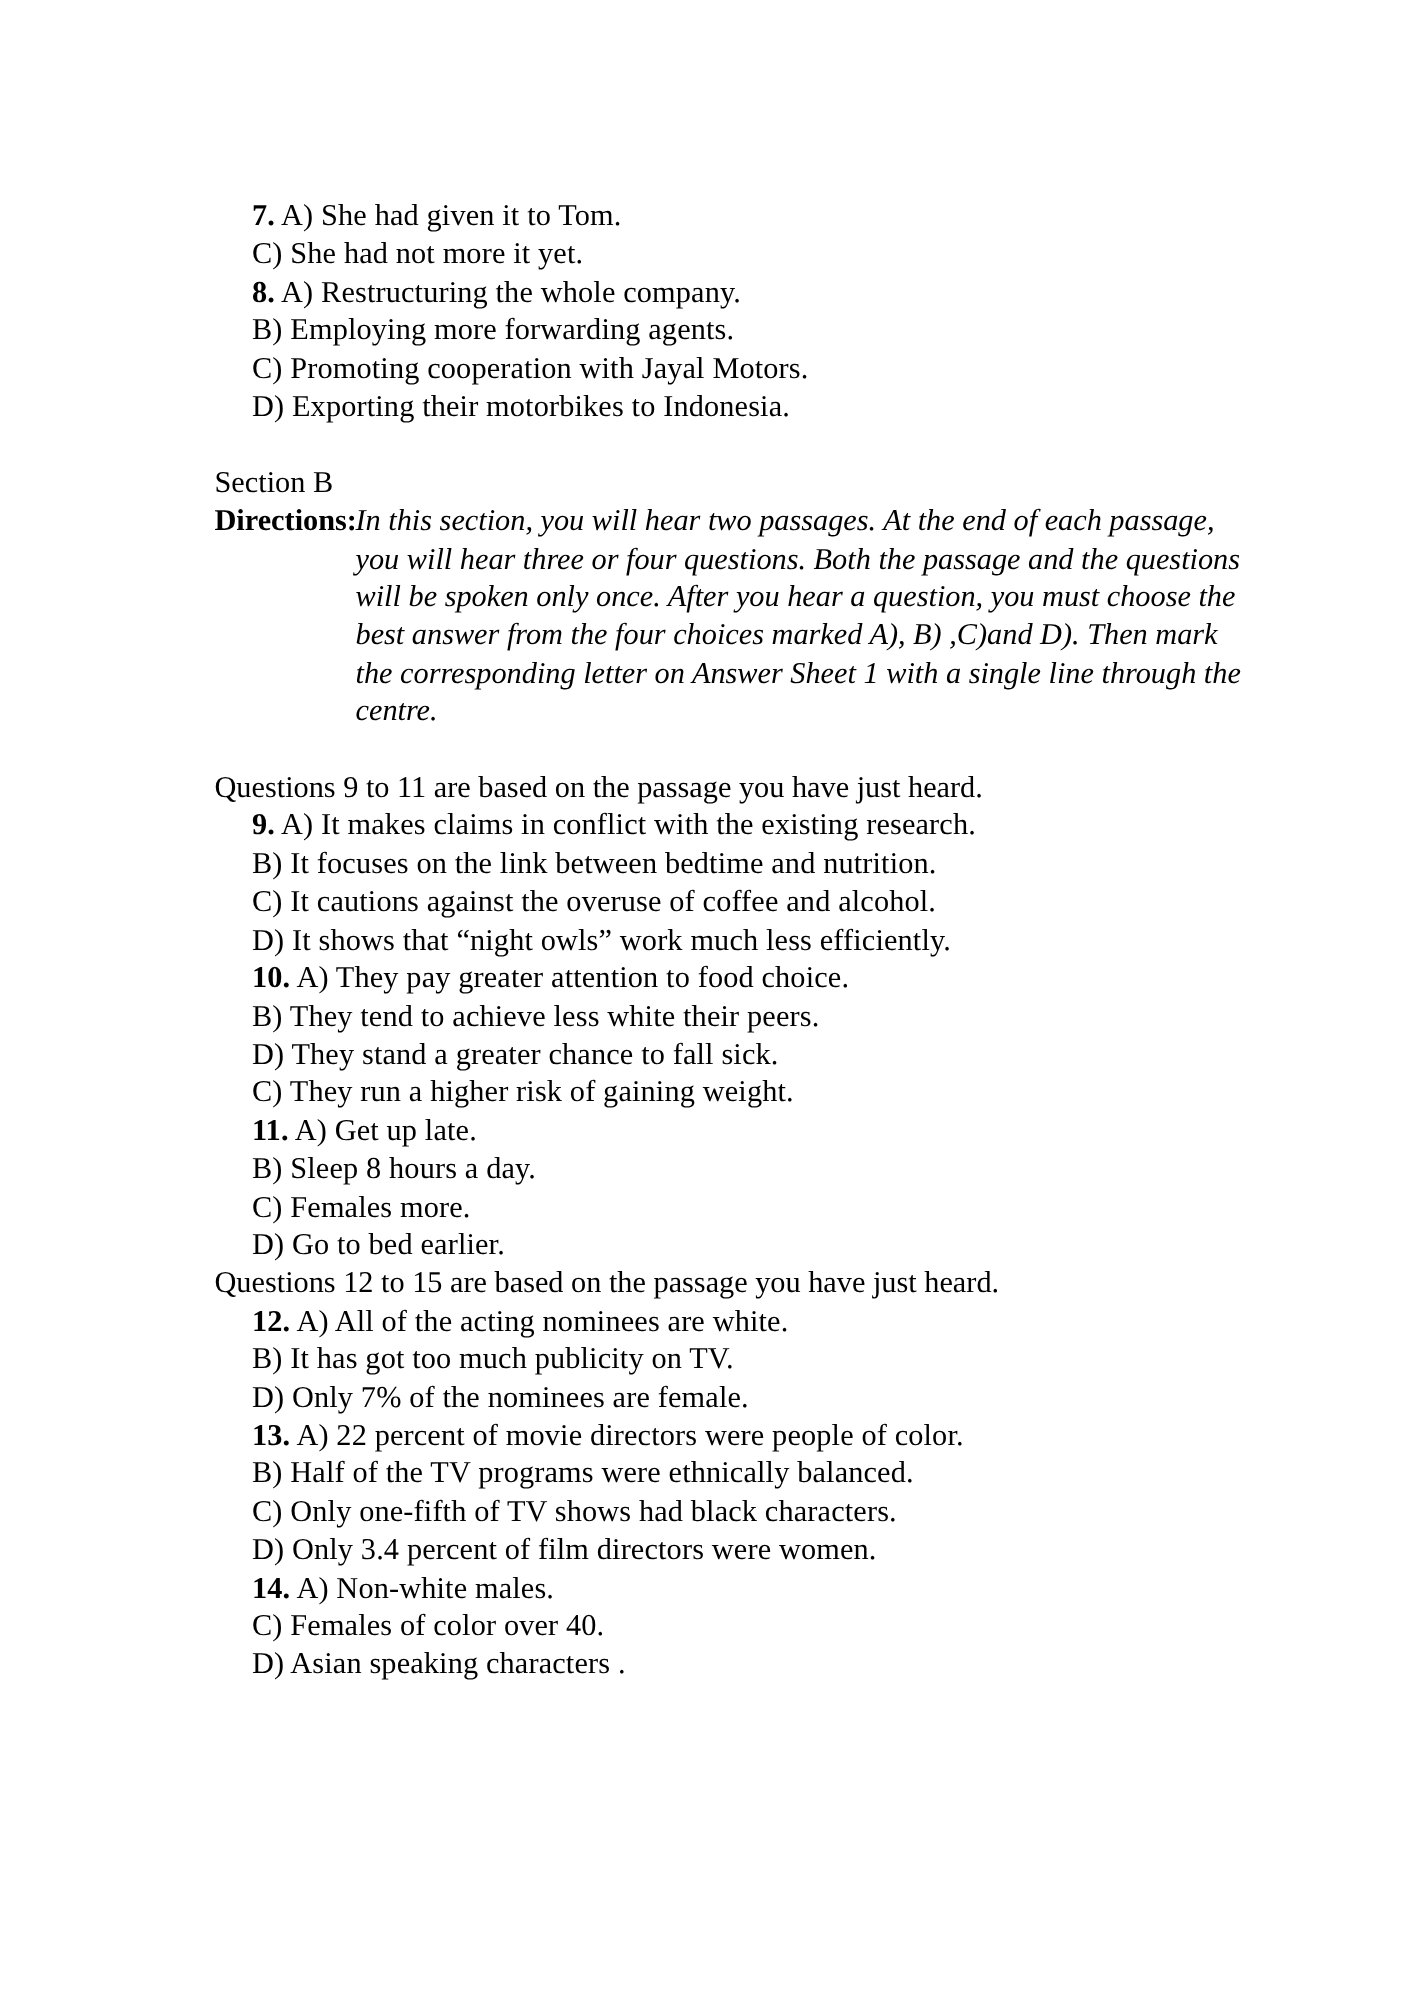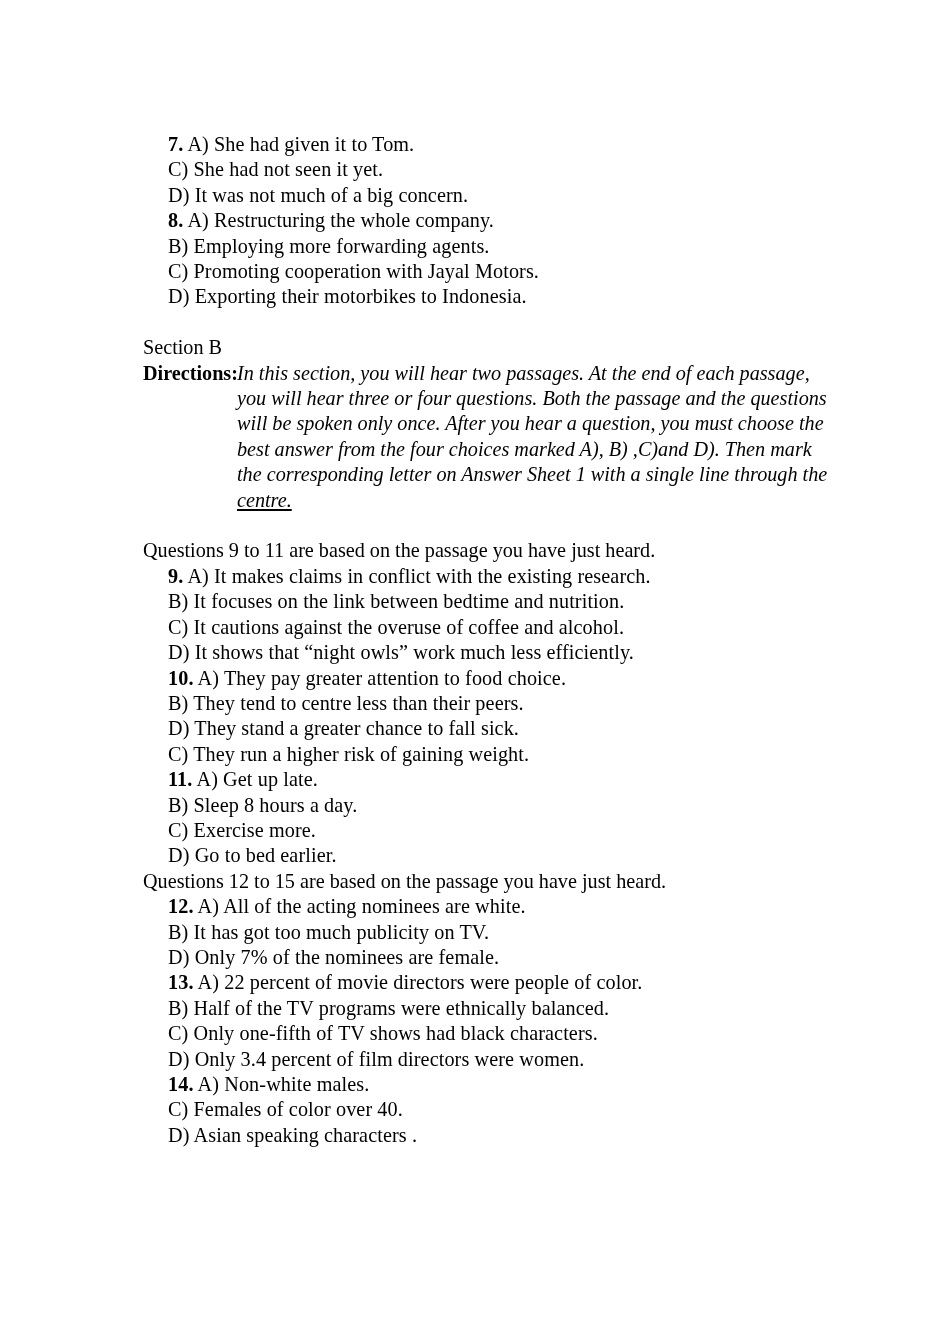--- a/index.html
+++ b/index.html
@@ -86,32 +86,30 @@
     display: block;
     white-space: pre;
   }
   .directions-body > .dline.just {
     text-align: justify;
     text-align-last: justify;
   }
   .directions-body > .dline.last {
     text-align: right;
     text-align-last: left;
-    text-decoration: underline;
   }
 </style>
 </head>
 <body>
 
 <div class="page">
   <div class="content">
 
     <div class="line opt"><span class="num">7.</span> <span>A) She had given it to Tom.</span></div>
-    <div class="line opt">C) She had not seen it yet.</div>
-    <div class="line opt">D) It was not much of a big concern.</div>
+    <div class="line opt">C) She had not more it yet.</div>
 
     <div class="line opt"><span class="num">8.</span> <span>A) Restructuring the whole company.</span></div>
     <div class="line opt">B) Employing more forwarding agents.</div>
     <div class="line opt">C) Promoting cooperation with Jayal Motors.</div>
     <div class="line opt">D) Exporting their motorbikes to Indonesia.</div>
 
     <div class="spacer"></div>
 
     <div class="hdr">Section B</div>
 
@@ -130,27 +128,27 @@
     <div class="spacer"></div>
 
     <div class="hdr">Questions 9 to 11 are based on the passage you have just heard.</div>
 
     <div class="line opt"><span class="num">9.</span> <span>A) It makes claims in conflict with the existing research.</span></div>
     <div class="line opt">B) It focuses on the link between bedtime and nutrition.</div>
     <div class="line opt">C) It cautions against the overuse of coffee and alcohol.</div>
     <div class="line opt">D) It shows that “night owls” work much less efficiently.</div>
 
     <div class="line opt"><span class="num">10.</span> <span>A) They pay greater attention to food choice.</span></div>
-    <div class="line opt">B) They tend to centre less than their peers.</div>
+    <div class="line opt">B) They tend to achieve less white their peers.</div>
     <div class="line opt">D) They stand a greater chance to fall sick.</div>
     <div class="line opt">C) They run a higher risk of gaining weight.</div>
 
     <div class="line opt"><span class="num">11.</span> <span>A) Get up late.</span></div>
     <div class="line opt">B) Sleep 8 hours a day.</div>
-    <div class="line opt">C) Exercise more.</div>
+    <div class="line opt">C) Females more.</div>
     <div class="line opt">D) Go to bed earlier.</div>
 
     <div class="hdr">Questions 12 to 15 are based on the passage you have just heard.</div>
 
     <div class="line opt"><span class="num">12.</span> <span>A) All of the acting nominees are white.</span></div>
     <div class="line opt">B) It has got too much publicity on TV.</div>
     <div class="line opt">D) Only 7% of the nominees are female.</div>
 
     <div class="line opt"><span class="num">13.</span> <span>A) 22 percent of movie directors were people of color.</span></div>
     <div class="line opt">B) Half of the TV programs were ethnically balanced.</div>

